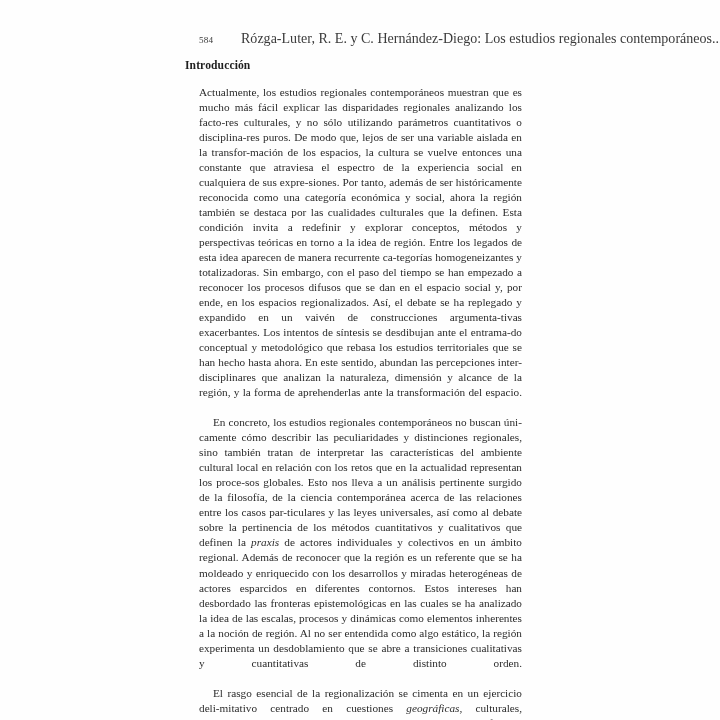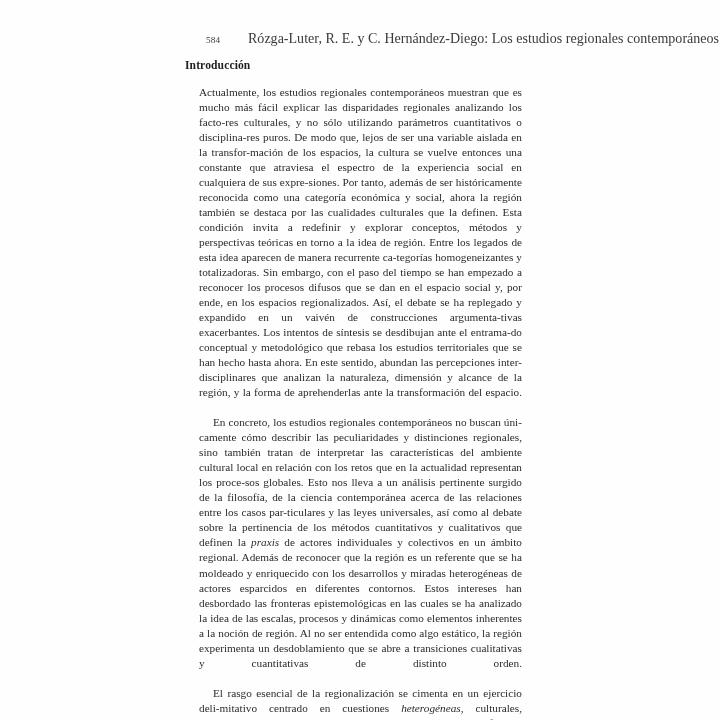--- a/index.html
+++ b/index.html
@@ -19,21 +19,21 @@
   #page {
     position: relative;
     width: 720px;
     height: 720px;
     background: #fefefe;
   }
 
   
   #running-head {
     position: absolute;
-    left: 206px;
+    left: 199px;
     top: 31px;
     width: 322px;
     height: 14px;
     display: flex;
     align-items: baseline;
     white-space: nowrap;
   }
   #running-head .folio {
     font-size: 9.2px;
     letter-spacing: 0.15px;
@@ -100,16 +100,16 @@
   <div id="running-head">
     <span class="folio">584</span>
     <span class="rh-title">Rózga-Luter, R. E. y C. Hernández-Diego: Los estudios regionales contemporáneos...</span>
   </div>
 
   <div id="section-heading">Introducción</div>
 
   <div id="body-column">
     <p class="para" id="p1">Actualmente, los estudios regionales contemporáneos muestran que es mucho más fácil explicar las disparidades regionales analizando los facto-res culturales, y no sólo utilizando parámetros cuantitativos o disciplina-res puros. De modo que, lejos de ser una variable aislada en la transfor-mación de los espacios, la cultura se vuelve entonces una constante que atraviesa el espectro de la experiencia social en cualquiera de sus expre-siones. Por tanto, además de ser históricamente reconocida como una categoría económica y social, ahora la región también se destaca por las cualidades culturales que la definen. Esta condición invita a redefinir y explorar conceptos, métodos y perspectivas teóricas en torno a la idea de región. Entre los legados de esta idea aparecen de manera recurrente ca-tegorías homogeneizantes y totalizadoras. Sin embargo, con el paso del tiempo se han empezado a reconocer los procesos difusos que se dan en el espacio social y, por ende, en los espacios regionalizados. Así, el debate se ha replegado y expandido en un vaivén de construcciones argumenta-tivas exacerbantes. Los intentos de síntesis se desdibujan ante el entrama-do conceptual y metodológico que rebasa los estudios territoriales que se han hecho hasta ahora. En este sentido, abundan las percepciones inter-disciplinares que analizan la naturaleza, dimensión y alcance de la región, y la forma de aprehenderlas ante la transformación del espacio.</p>
     <p class="para indent" id="p2">En concreto, los estudios regionales contemporáneos no buscan úni-camente cómo describir las peculiaridades y distinciones regionales, sino también tratan de interpretar las características del ambiente cultural local en relación con los retos que en la actualidad representan los proce-sos globales. Esto nos lleva a un análisis pertinente surgido de la filosofía, de la ciencia contemporánea acerca de las relaciones entre los casos par-ticulares y las leyes universales, así como al debate sobre la pertinencia de los métodos cuantitativos y cualitativos que definen la <em>praxis</em> de actores individuales y colectivos en un ámbito regional. Además de reconocer que la región es un referente que se ha moldeado y enriquecido con los desarrollos y miradas heterogéneas de actores esparcidos en diferentes contornos. Estos intereses han desbordado las fronteras epistemológicas en las cuales se ha analizado la idea de las escalas, procesos y dinámicas como elementos inherentes a la noción de región. Al no ser entendida como algo estático, la región experimenta un desdoblamiento que se abre a transiciones cualitativas y cuantitativas de distinto orden.</p>
-    <p class="para indent lastline-short" id="p3">El rasgo esencial de la regionalización se cimenta en un ejercicio deli-mitativo centrado en cuestiones <em>heterogéneas</em>, culturales, perceptivas, po-líticas o económicas que se entrecruzan o definen a partir del juego indi-vidual y colectivo de lo social. Ello implica introducirse en la génesis,</p>
+    <p class="para indent lastline-short" id="p3">El rasgo esencial de la regionalización se cimenta en un ejercicio deli-mitativo centrado en cuestiones <em>geográficas</em>, culturales, perceptivas, po-líticas o económicas que se entrecruzan o definen a partir del juego indi-vidual y colectivo de lo social. Ello implica introducirse en la génesis,</p>
   </div>
 
 </div>
 
 </body></html>

